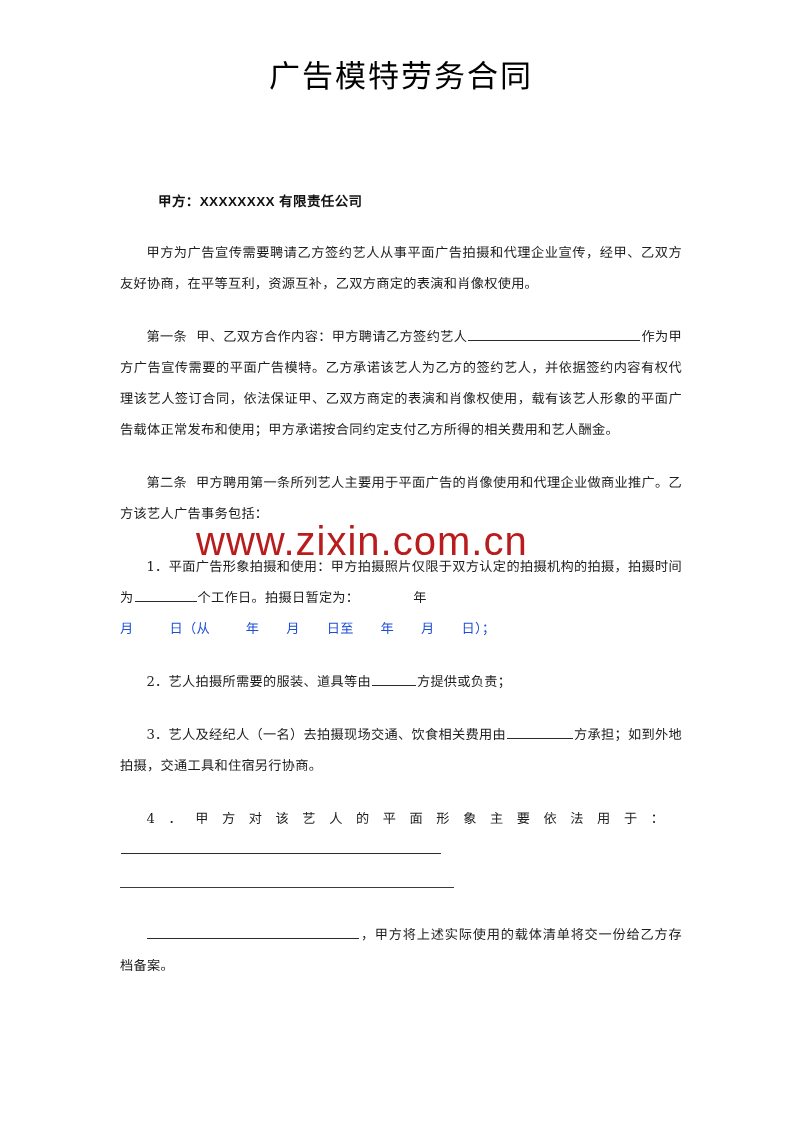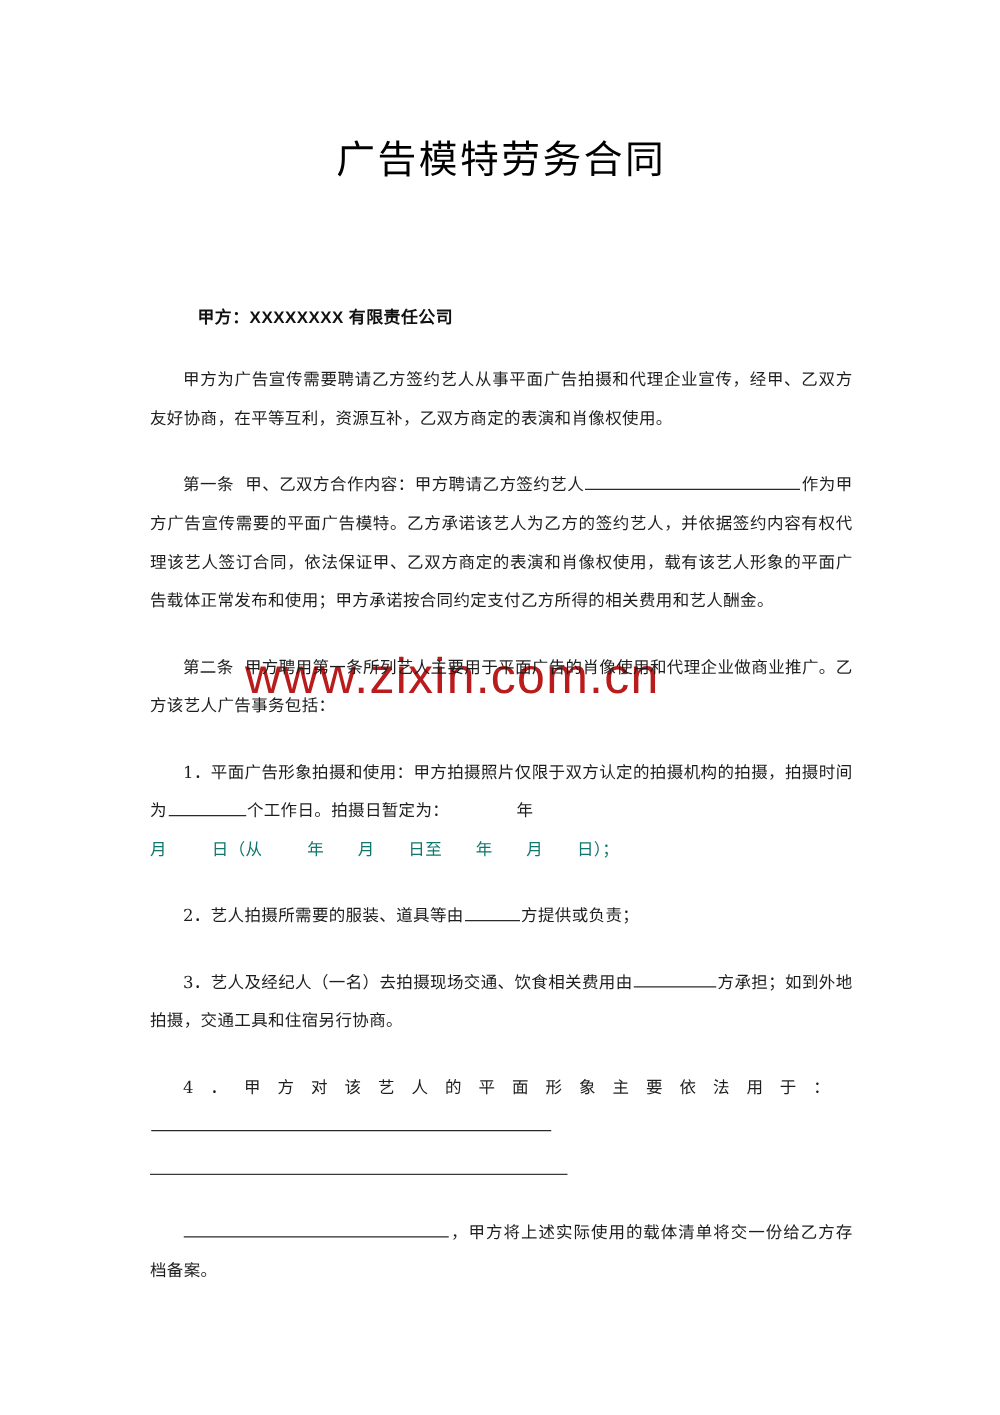--- a/index.html
+++ b/index.html
@@ -44,21 +44,21 @@
     position: absolute;
     left: 120px;
     top: 0;
     width: 562px;
     z-index: 2;
   }
 
   
   .doc-title {
     margin: 0;
-    padding-top: 108px;
+    padding-top: 56px;
     text-align: center;
     font-family: "DejaVu Serif", "Liberation Serif", serif;
     font-size: 31px;
     font-weight: 400;
     letter-spacing: 2px;
     line-height: 1.3;
     color: #000000;
   }
 
   
@@ -88,21 +88,21 @@
   .gap-lg { margin-top: 27px; }
   .gap-md { margin-top: 22px; }
 
   
   .date-line {
     margin: 0;
     font-size: 13.2px;
     line-height: 31px;
     letter-spacing: 0.3px;
     white-space: pre;
-    color: #0f766e;
+    color: #1d4ed8;
   }
 
   
   .blank {
     display: inline-block;
     border-bottom: 1px solid #2a2a2a;
     vertical-align: baseline;
     height: 0.95em;
     margin: 0 1px;
   }

